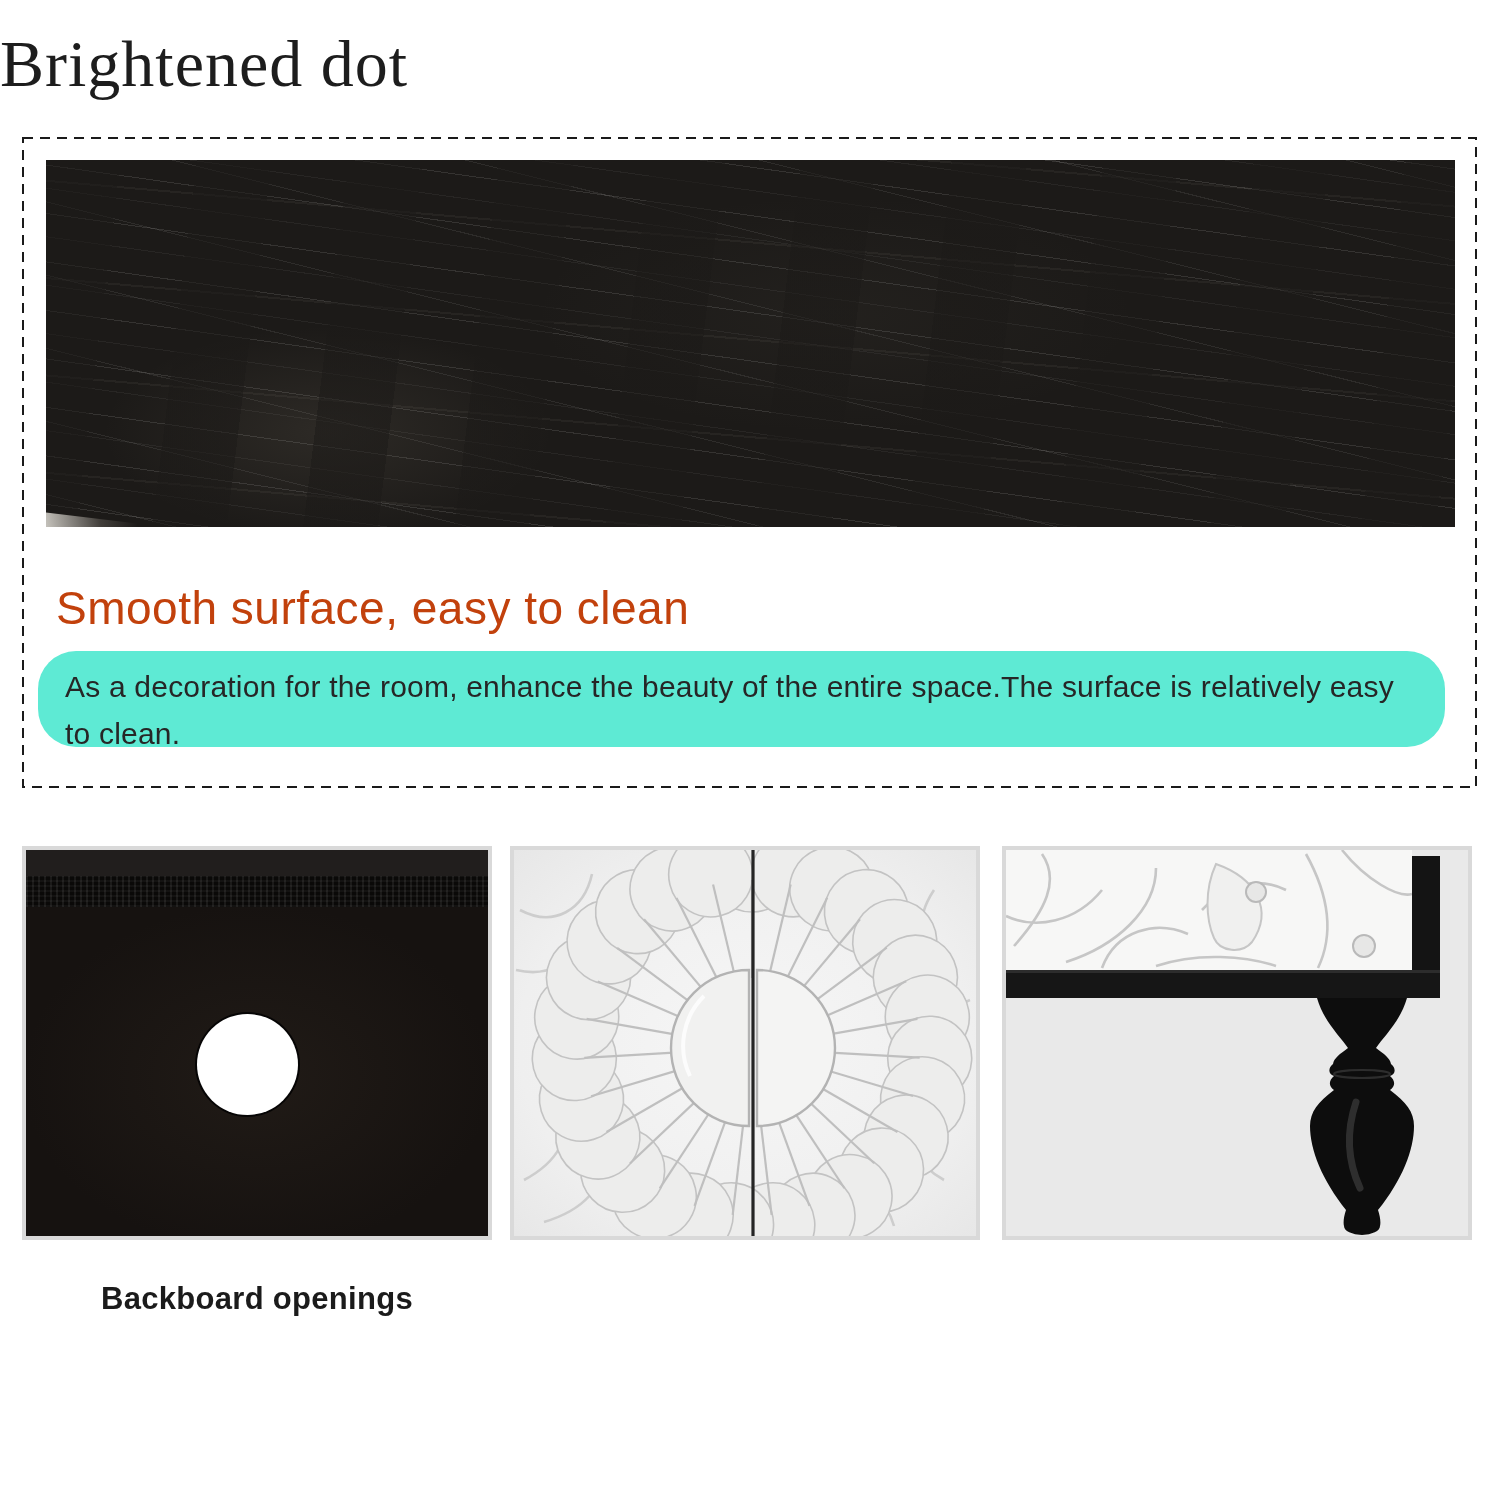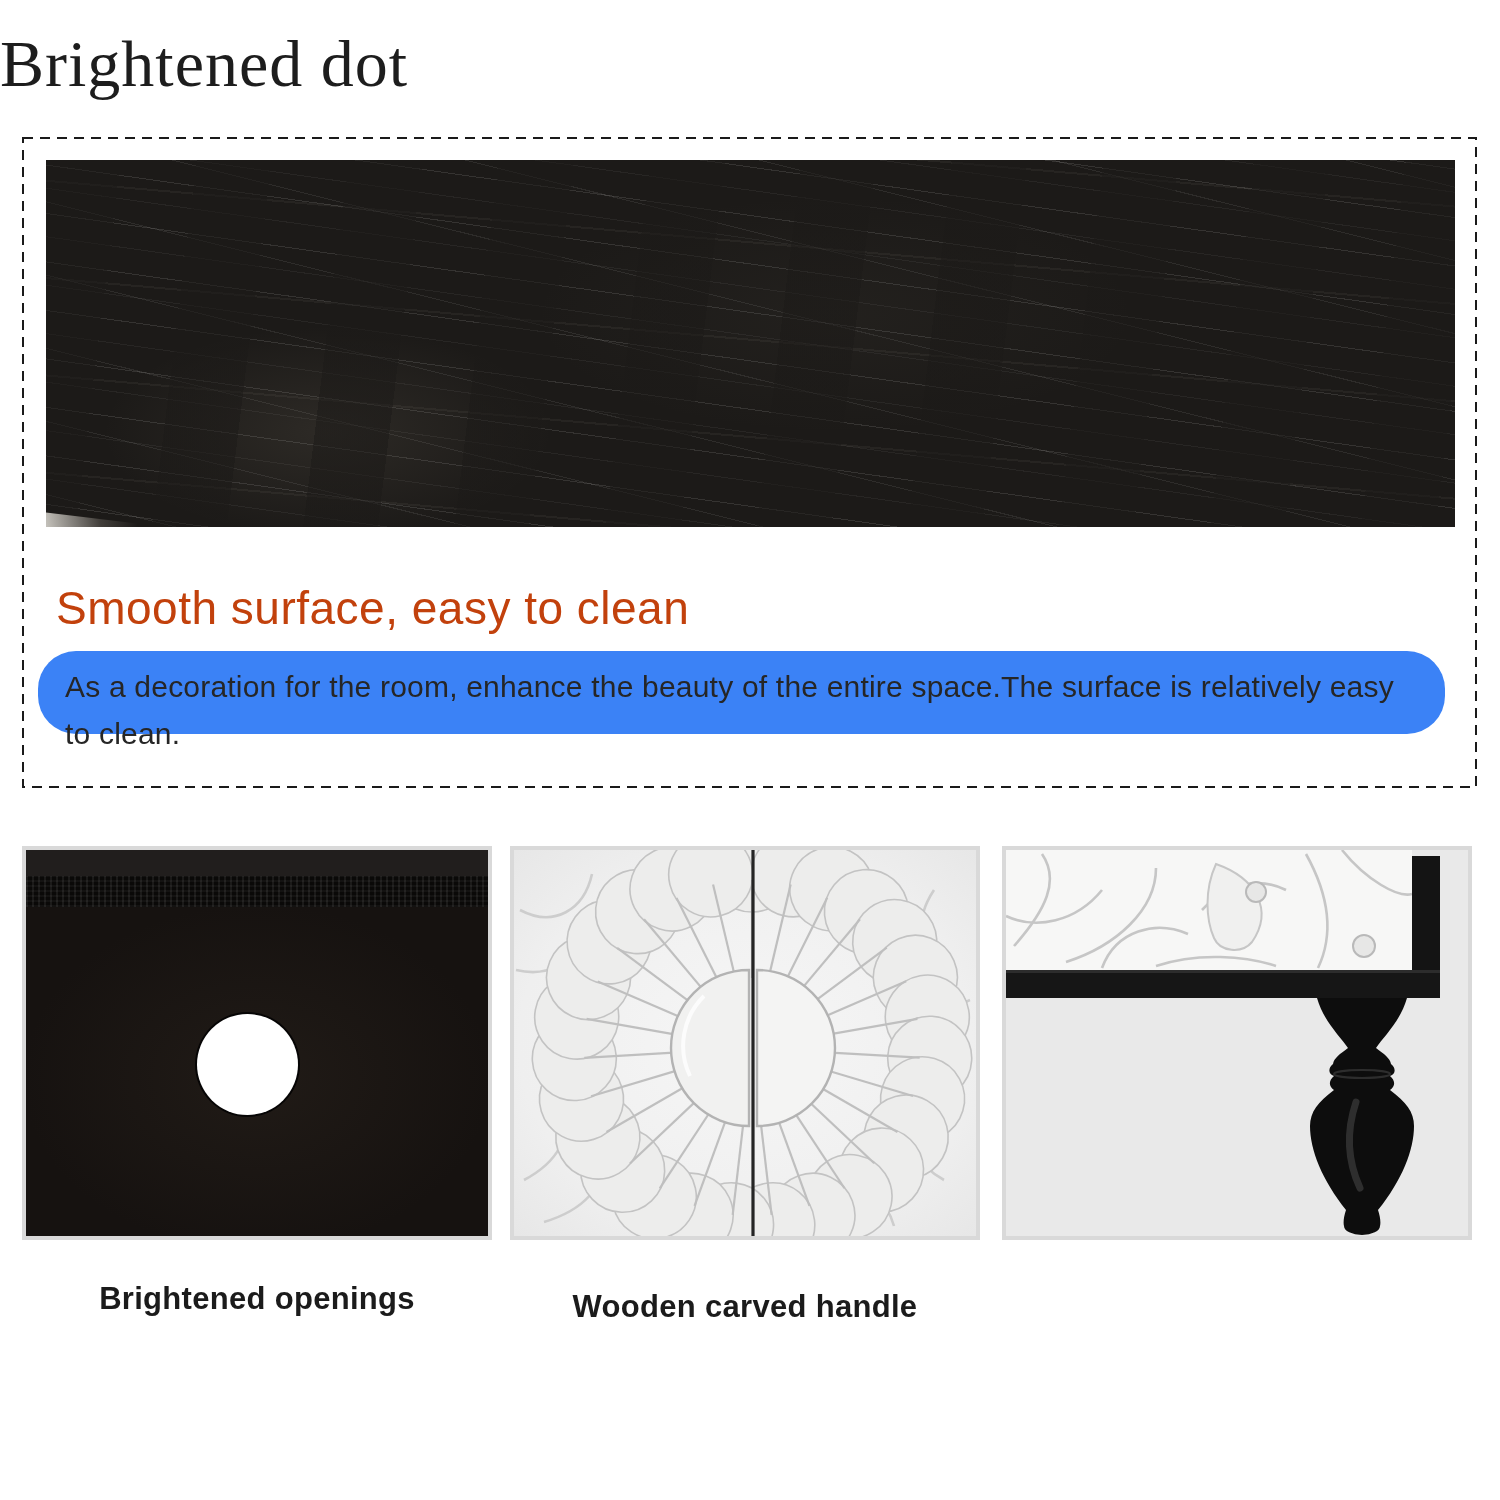--- a/index.html
+++ b/index.html
@@ -30,22 +30,22 @@
   .wood-image .corner-sheen{
     position:absolute;left:0;bottom:0;width:120px;height:16px;
     background:linear-gradient(80deg, rgba(215,212,205,0.9), rgba(120,115,108,0.4) 45%, transparent 75%);
     clip-path:polygon(0 100%, 0 10%, 100% 100%);
   }
   .surface-heading{
     position:absolute;left:34px;top:444px;
     font-size:46px;font-weight:400;color:#c2410c;letter-spacing:0.5px;
   }
   .surface-pill{
-    position:absolute;left:16px;top:514px;width:1407px;height:83px;
-    background:#3b82f6;border-radius:38px;box-sizing:border-box;
+    position:absolute;left:16px;top:514px;width:1407px;height:96px;
+    background:#5eead4;border-radius:38px;box-sizing:border-box;
     padding:13px 30px 0 27px;
     font-size:30px;line-height:1.55;color:#262626;letter-spacing:0.2px;
   }
   
   .feature-card{position:absolute;top:846px;width:470px;height:394px;
     border:4px solid #d9d9d9;box-sizing:border-box;background:#ececec;overflow:hidden;}
   .card-1{left:22px;}
   .card-2{left:510px;}
   .card-3{left:1002px;}
   
@@ -244,16 +244,15 @@
                  C 390 236, 389 230, 384 226
                  C 390 224, 390 218, 385 214
                  C 384 208, 378 204, 370 198
                  C 378 186, 394 172, 401 148 Z" fill="#0d0d0d"></path>
         <ellipse cx="356" cy="224" rx="28" ry="4" fill="none" stroke="#3c3c3c" stroke-width="2" opacity="0.7"></ellipse>
         <path d="M 350 252 C 340 282, 342 312, 354 338" fill="none" stroke="#4a4a4a" stroke-width="7" stroke-linecap="round" opacity="0.55"></path>
       </g>
     </svg>
   </div>
 
-  <div class="feature-caption cap-1">Brightened openings</div>
-  <div class="feature-caption cap-2">Wooden carved handle</div>
+  <div class="feature-caption cap-1">Backboard openings</div>
 
 </div>
 
 </body></html>

